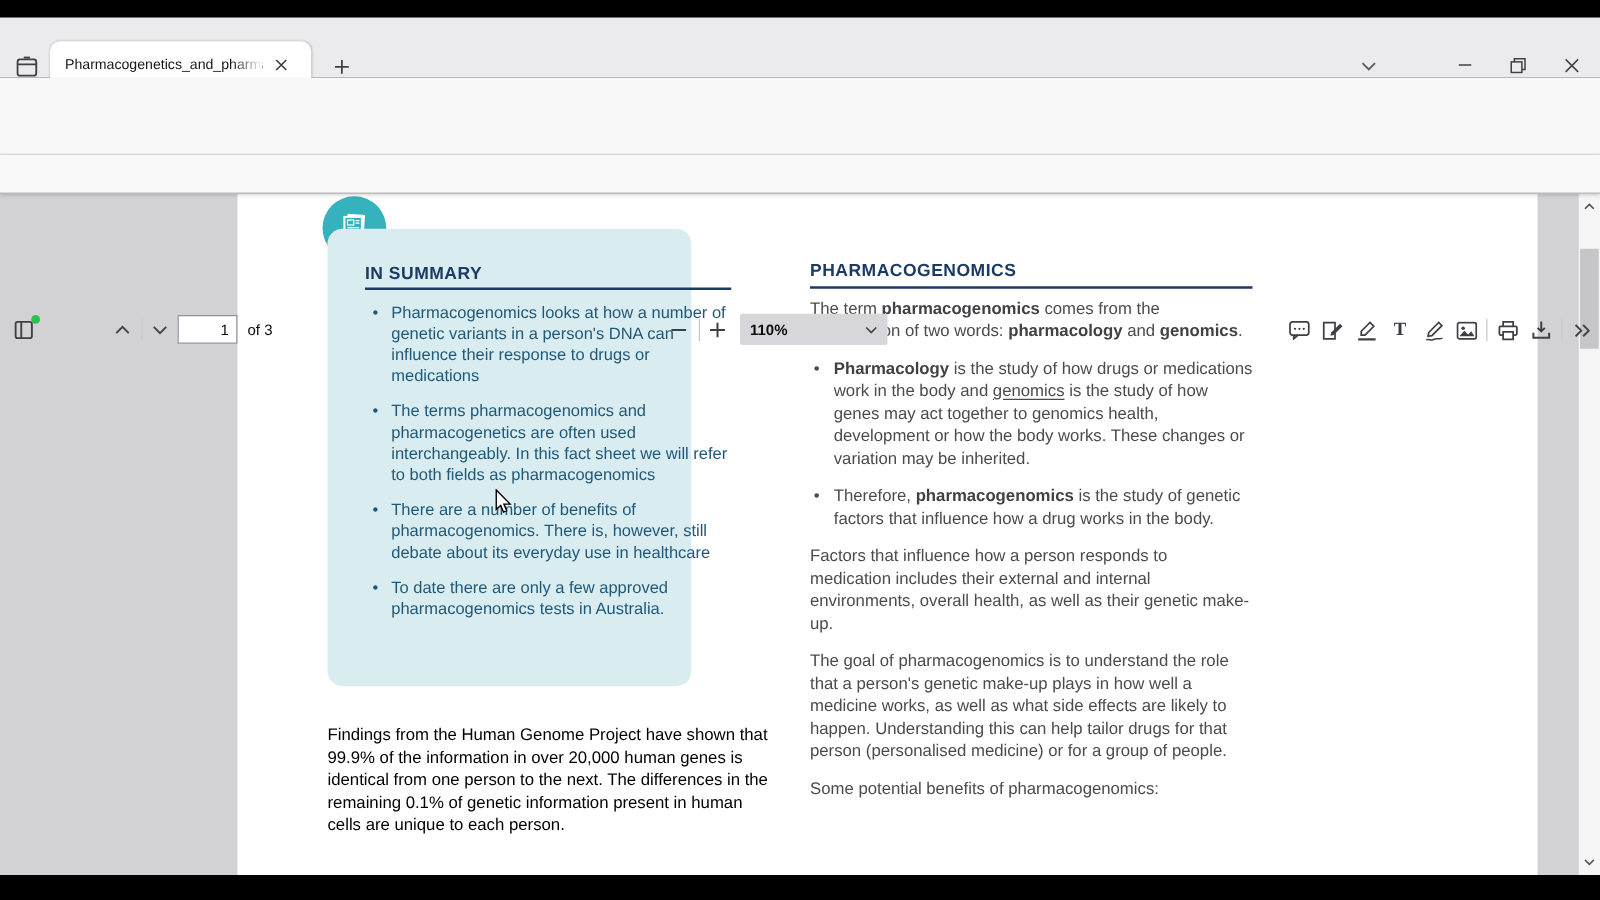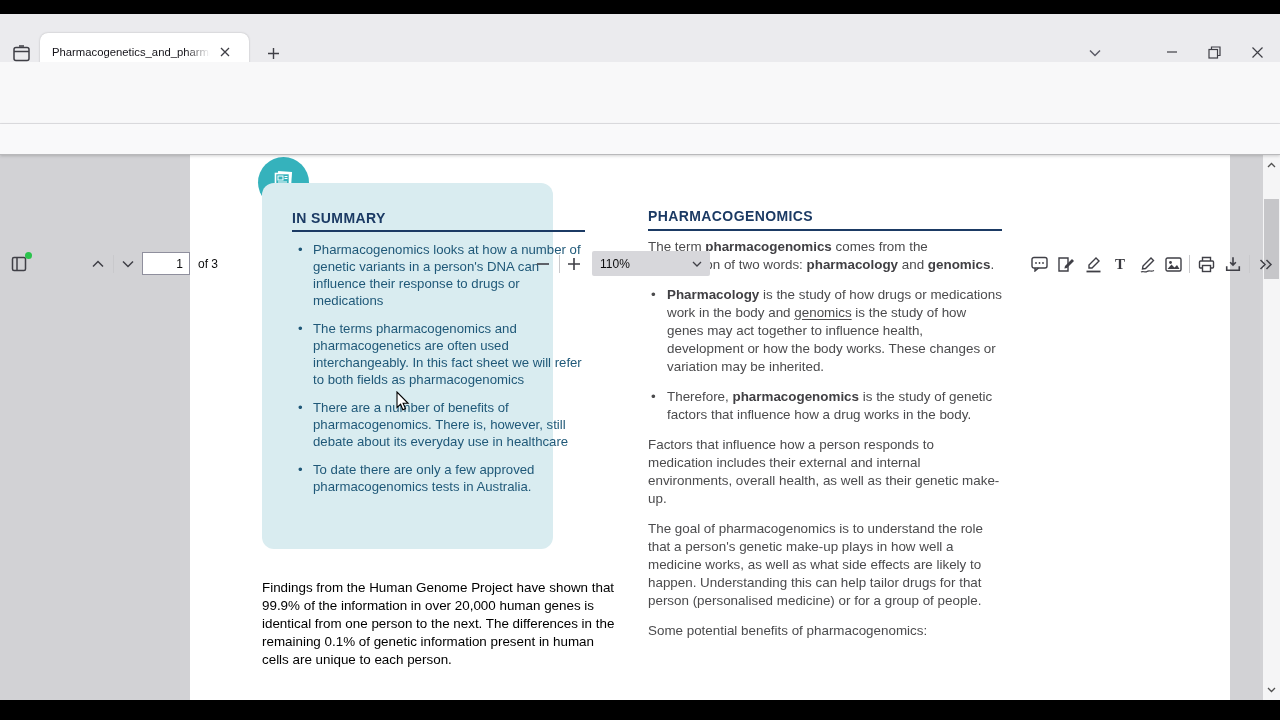--- a/index.html
+++ b/index.html
@@ -37,21 +37,21 @@
   .fx-logo { width:15px; height:15px; border-radius:50%; background:radial-gradient(circle at 35% 30%, #ffd54f 0%, #ff9800 40%, #e64a19 70%, #b71c5c 100%); }
   .finish-setup span { font-size:11.5px; color:#15141a; }
 
   
   .pdftoolbar { left:0; top:124px; width:1280px; height:31px; background:#f9f9fa; border-bottom:1px solid #b9b9bb; box-shadow:0 1px 3px rgba(0,0,0,.18); z-index:5; }
   .pt-btn { top:128px; width:24px; height:24px; display:flex; align-items:center; justify-content:center; }
   .pt-divider { top:131px; width:1px; height:18px; background:#c9c9cc; }
   .page-input { left:142px; top:128px; width:48px; height:23px; border:1px solid #8f8f9d; background:#fff; font-size:12px; text-align:right; padding-right:6px; color:#0c0c0d; font-family:"Liberation Sans",sans-serif; }
   .page-of { left:198px; top:133px; font-size:12px; color:#0c0c0d; }
   .zoombox { left:592px; top:127px; width:118px; height:25px; background:#d7d7db; border-radius:2px; display:flex; align-items:center; justify-content:space-between; padding:0 8px; }
-  .zoombox span { font-size:12px; color:#0c0c0d; }
+  .zoombox span { font-size:12px; color:#0c0c0d;font-weight:bold; }
   .ticon { font-size:15px; font-weight:bold; color:#3a3a40; font-family:"Liberation Serif",serif; }
 
   
   .pdfarea { left:0; top:155px; width:1280px; height:545px; background:#d2d2d5; overflow:hidden; }
   .page { position:absolute; left:190px; top:0; width:1040px; height:545px; background:#fff; }
   .vscroll { position:absolute; right:0; top:0; width:17px; height:545px; background:#f5f5f6; }
   .vthumb { position:absolute; left:1px; top:44px; width:15px; height:80px; background:#c6c6c9; }
   .scroll-arrow { position:absolute; left:0; width:17px; height:16px; display:flex; align-items:center; justify-content:center; }
 
   
@@ -328,21 +328,21 @@
         </ul>
     </div>
 
     <div class="left-para">Findings from the Human Genome Project have shown that 99.9% of the information in over 20,000 human genes is identical from one person to the next. The differences in the remaining 0.1% of genetic information present in human cells are unique to each person.</div>
 
     <div class="rightcol">
       <div class="right-head">PHARMACOGENOMICS</div>
       <div class="right-rule"></div>
       <div class="rblocks">
           <p><span>The term </span><span class="b">pharmacogenomics</span><span> comes from the combination of two words: </span><span class="b">pharmacology</span><span> and </span><span class="b">genomics</span><span>.</span></p>
-          <div class="rli"><span class="b">Pharmacology</span><span> is the study of how drugs or medications work in the body and </span><span class="u">genomics</span><span> is the study of how genes may act together to influence health, development or how the body works. These changes or variation may be inherited.</span></div>
+          <div class="rli"><span class="b">Pharmacology</span><span> is the study of how drugs or medications work in the body and </span><span class="u">genomics</span><span> is the study of how genes may act together to genomics health, development or how the body works. These changes or variation may be inherited.</span></div>
           <div class="rli"><span>Therefore, </span><span class="b">pharmacogenomics</span><span> is the study of genetic factors that influence how a drug works in the body.</span></div>
           <p><span>Factors that influence how a person responds to medication includes their external and internal environments, overall health, as well as their genetic make-up.</span></p>
           <p><span>The goal of pharmacogenomics is to understand the role that a person's genetic make-up plays in how well a medicine works, as well as what side effects are likely to happen. Understanding this can help tailor drugs for that person (personalised medicine) or for a group of people.</span></p>
           <p><span>Some potential benefits of pharmacogenomics:</span></p>
         </div>
     </div>
   </div>
 
   <div class="vscroll">
     <div class="scroll-arrow" style="top:2px;">

